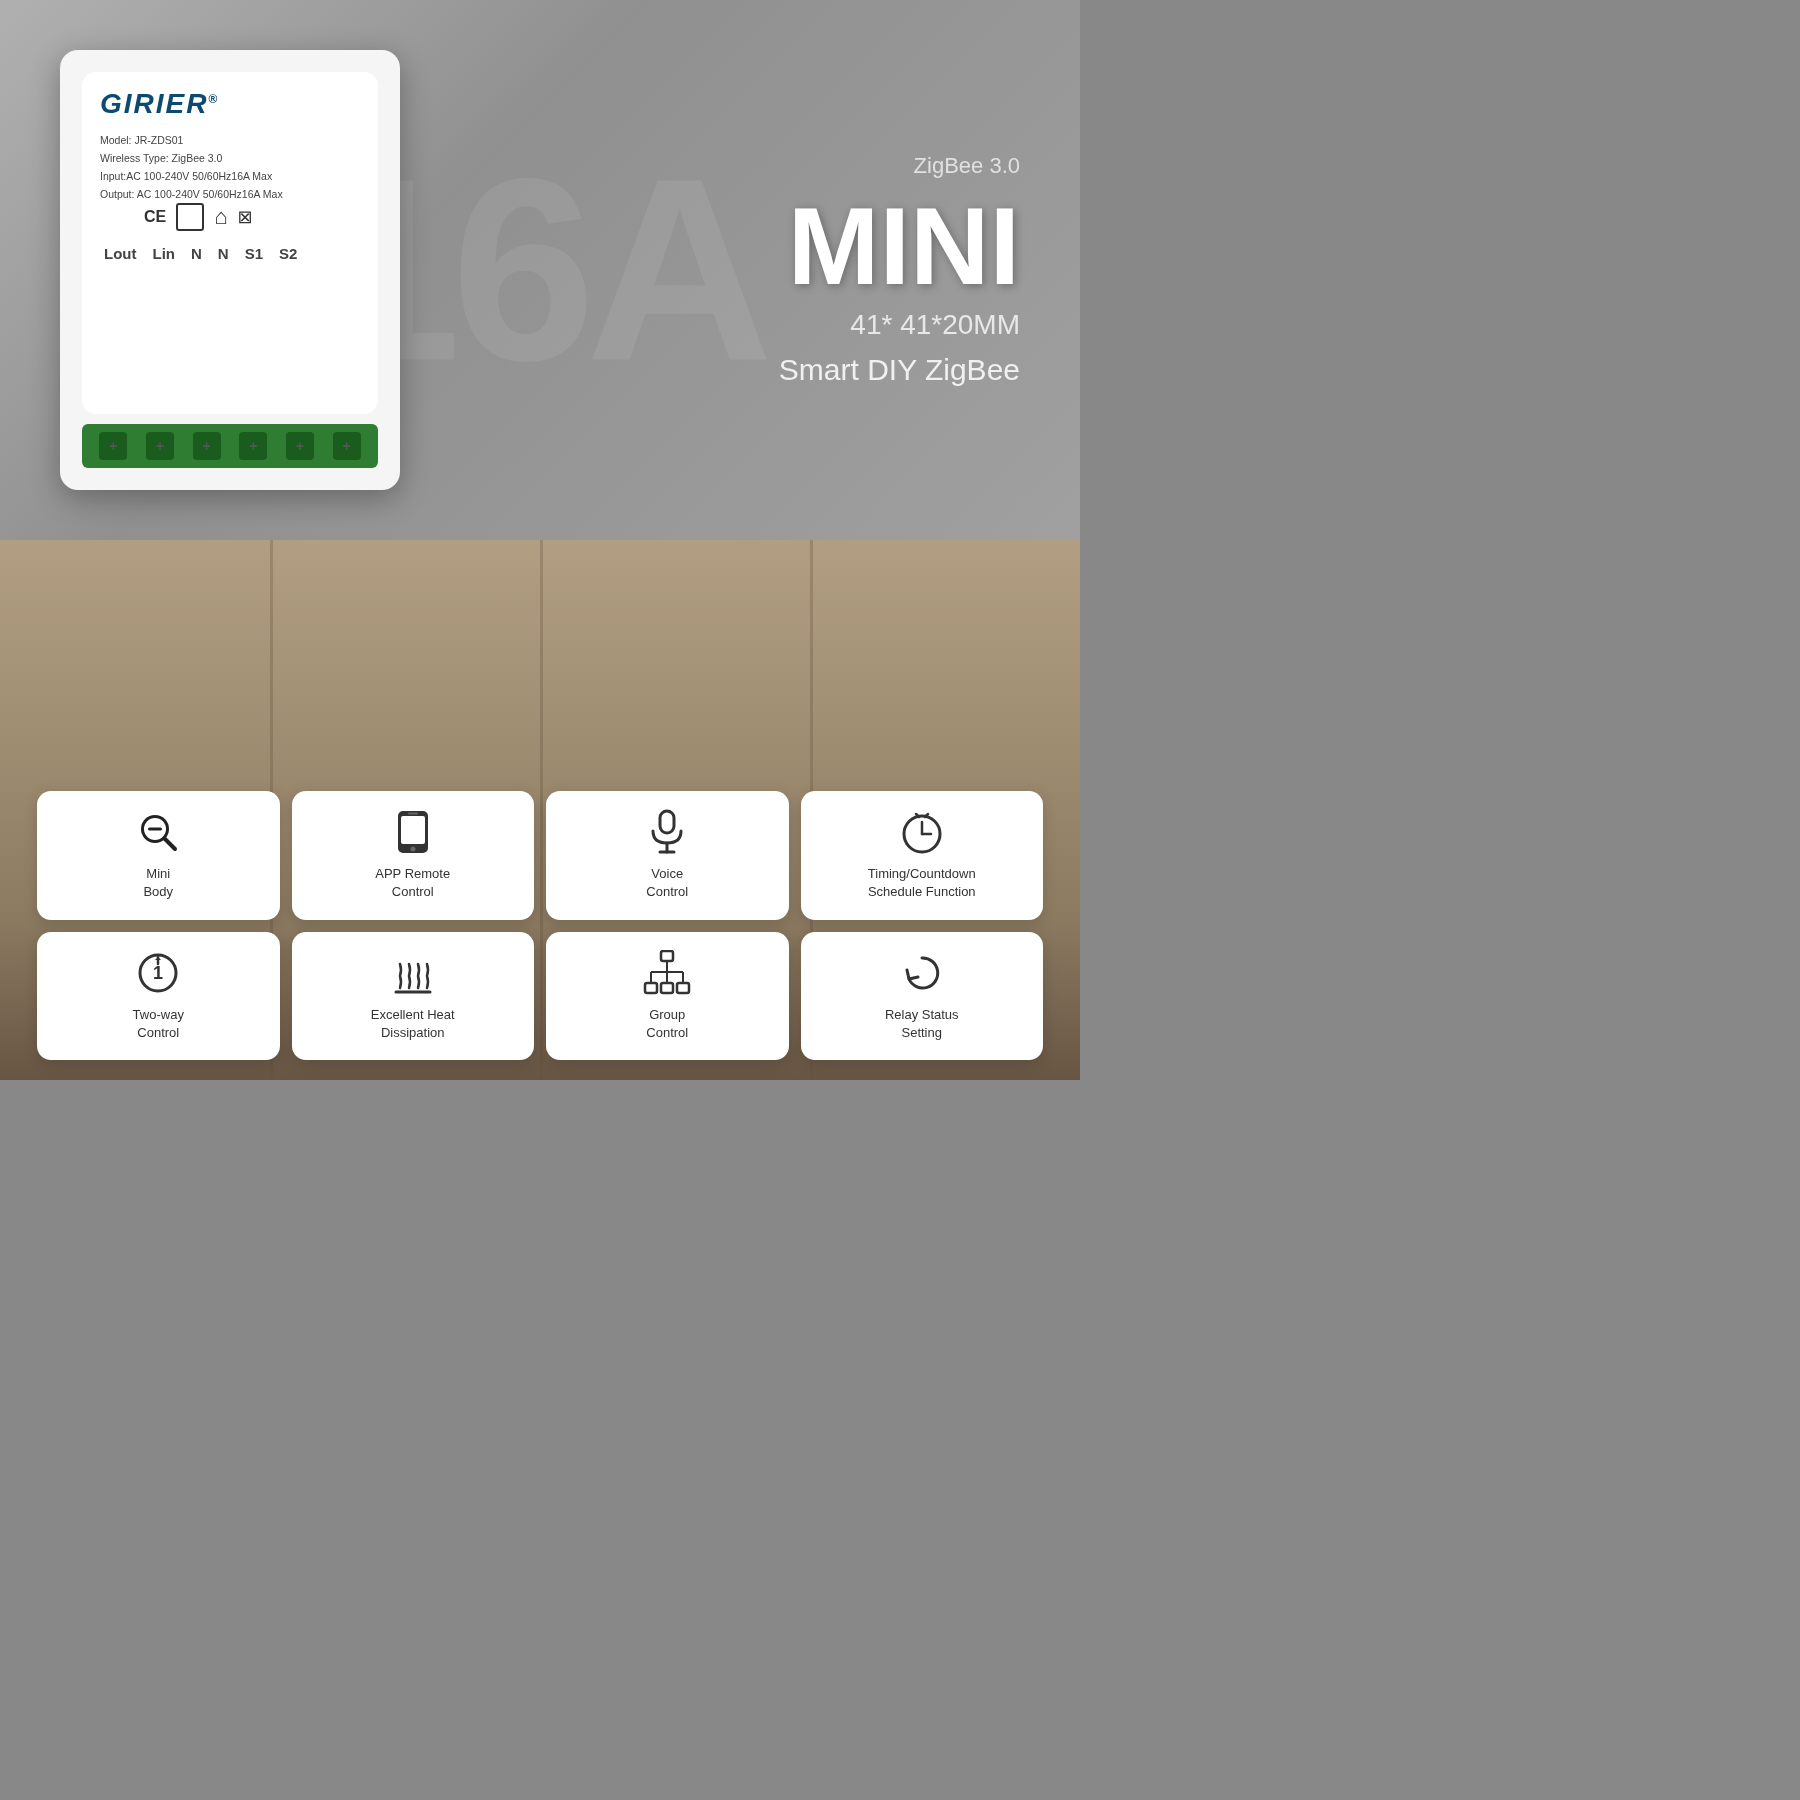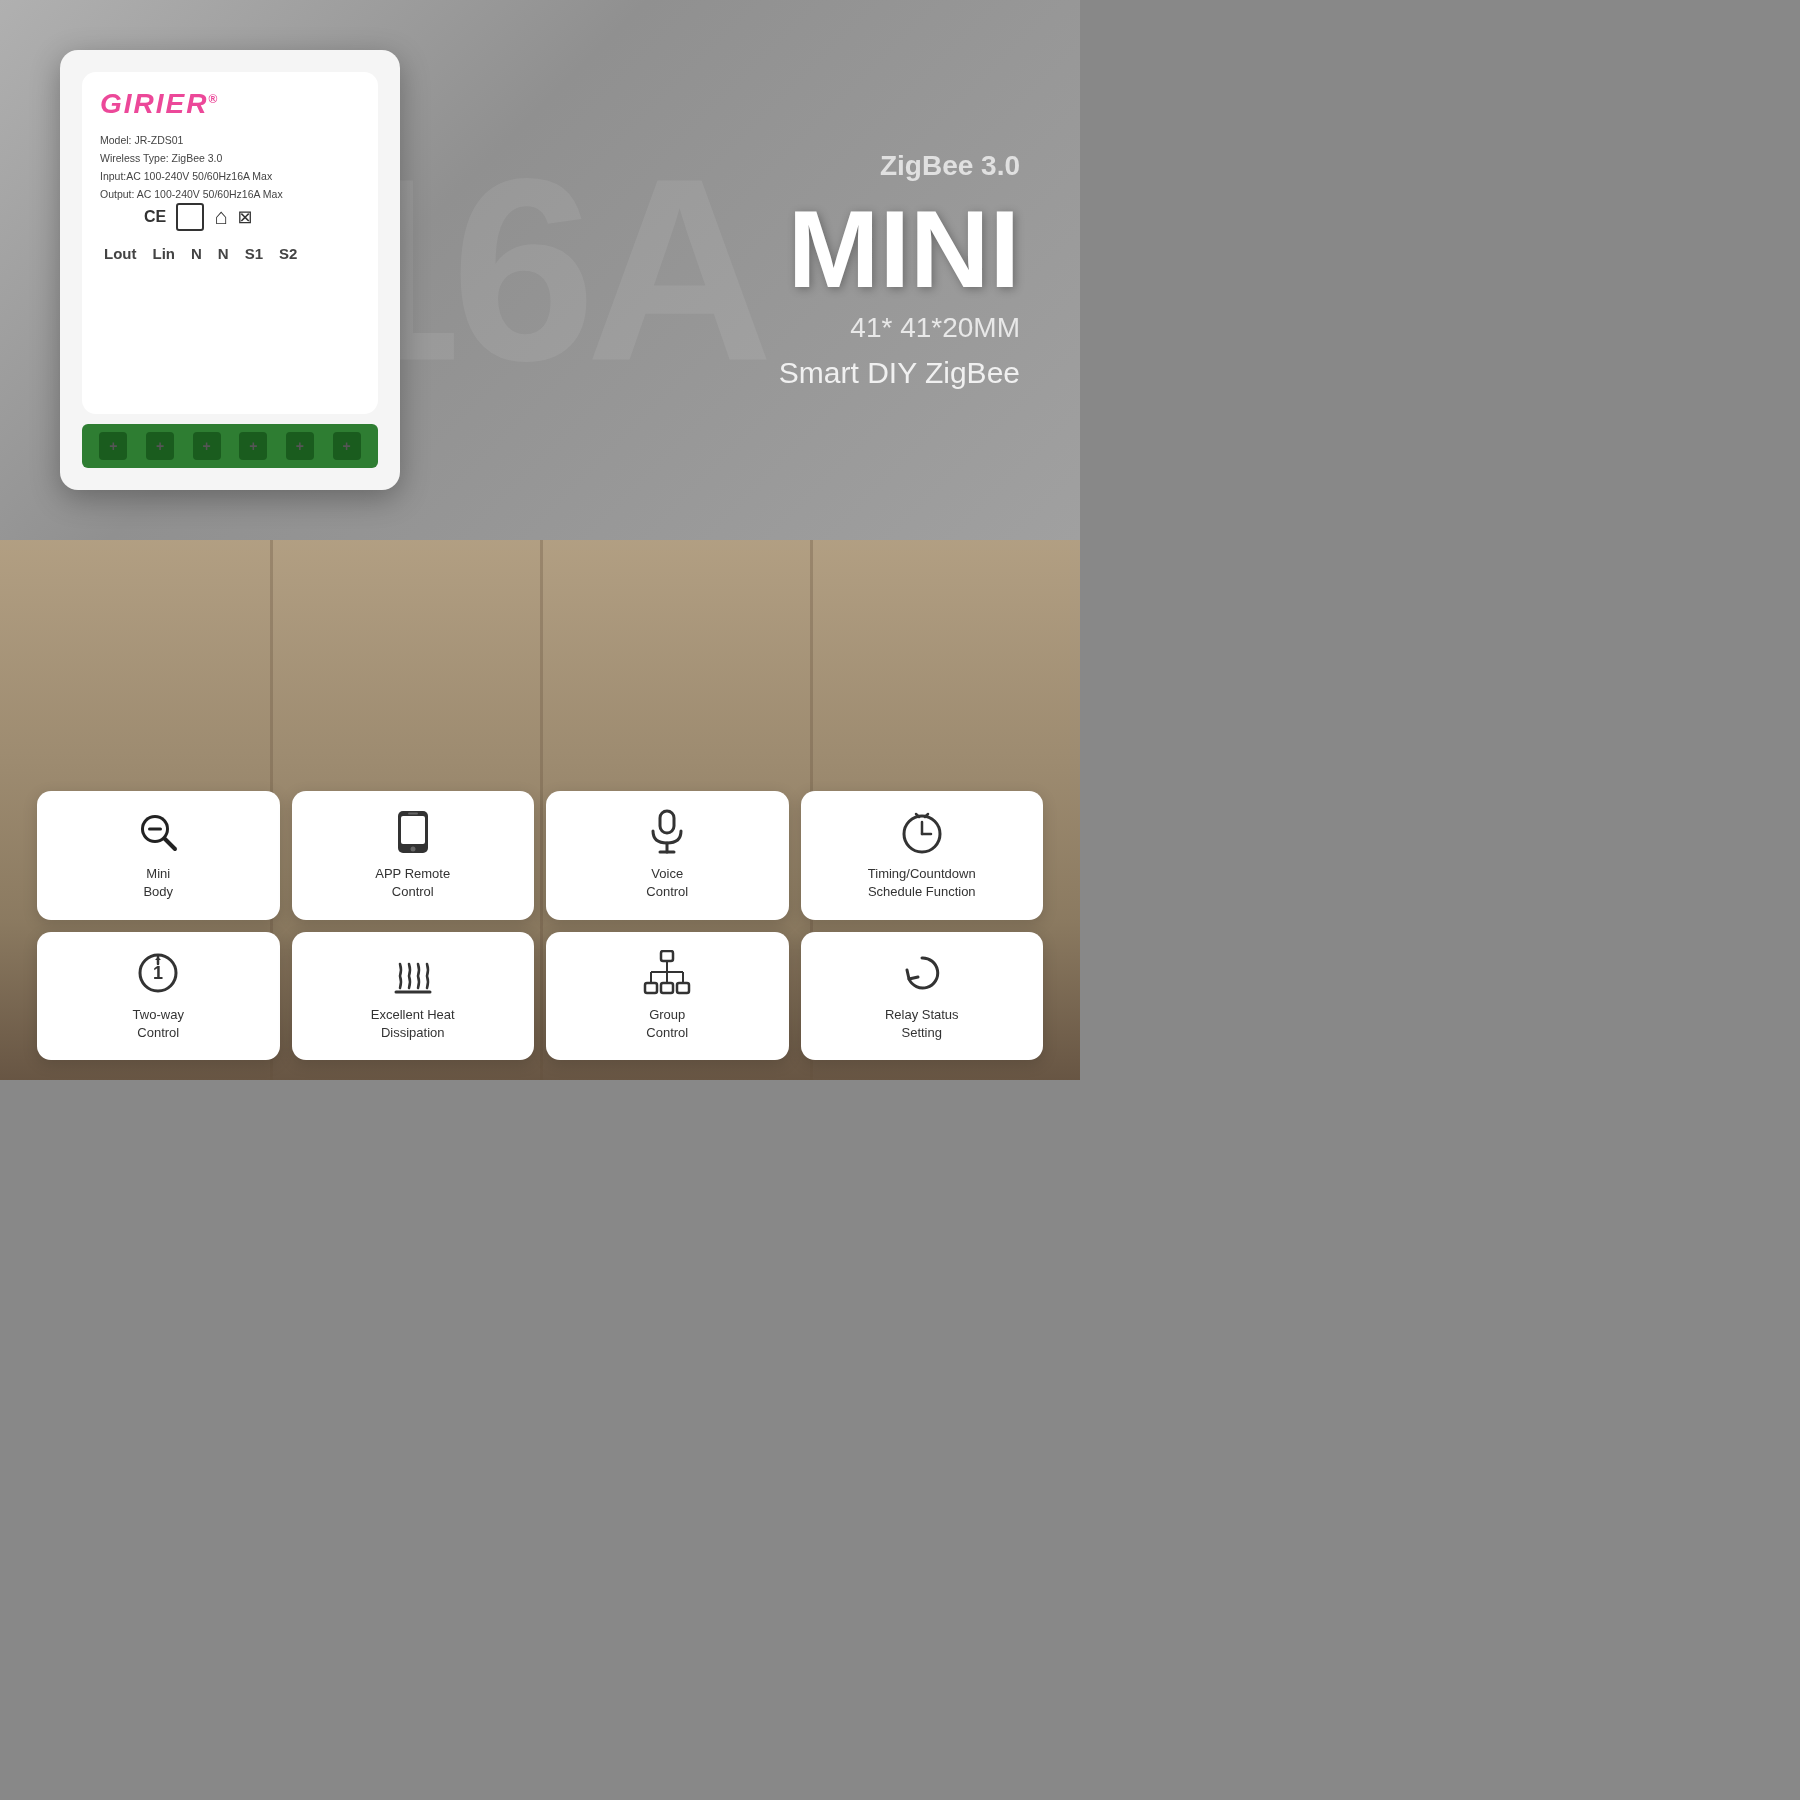--- a/index.html
+++ b/index.html
@@ -64,21 +64,21 @@
       align-items: flex-start;
       justify-content: flex-start;
       padding: 16px 18px;
       margin-bottom: 10px;
       position: relative;
     }
 
     .device-brand {
       font-size: 28px;
       font-weight: 900;
-      color: #ec4899;
+      color: #0c4a6e;
       letter-spacing: 2px;
       margin-bottom: 12px;
       font-style: italic;
     }
 
     .device-brand sup {
       font-size: 12px;
       font-style: normal;
     }
 
@@ -164,24 +164,24 @@
     
     .product-info {
       z-index: 1;
       color: white;
       text-align: right;
       flex: 1;
       padding-left: 40px;
     }
 
     .product-subtitle {
-      font-size: 28px;
+      font-size: 22px;
       color: #e0e0e0;
       margin-bottom: 12px;
-      font-weight: 700;
+      font-weight: 400;
     }
 
     .product-title {
       font-size: 110px;
       font-weight: 900;
       color: white;
       line-height: 1;
       margin-bottom: 8px;
       text-shadow: 2px 2px 10px rgba(0,0,0,0.3);
     }

